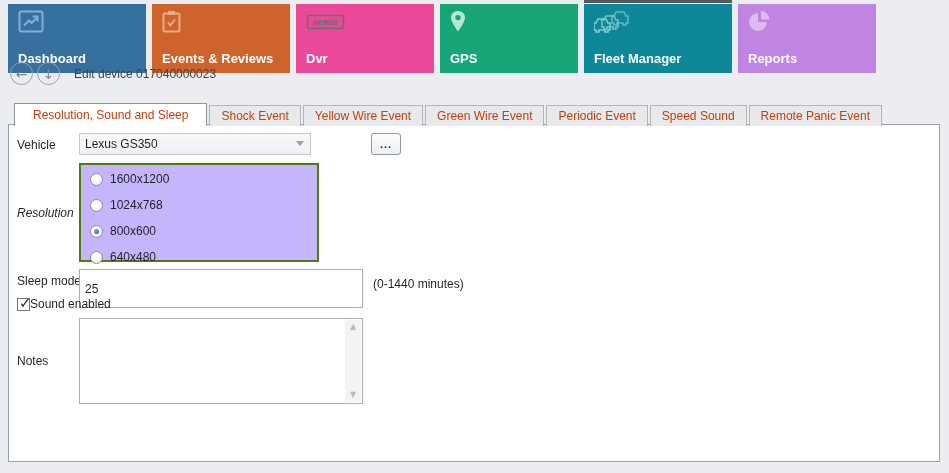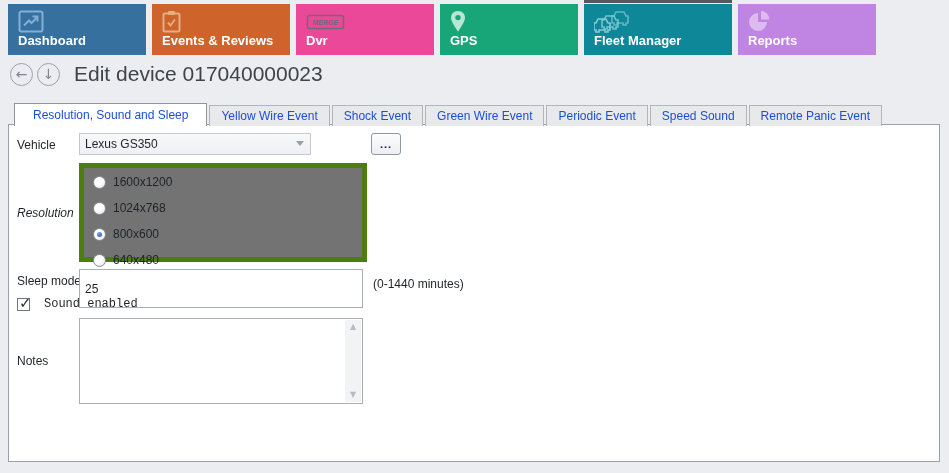--- a/index.html
+++ b/index.html
@@ -2,74 +2,74 @@
 <html><head>
 <meta charset="utf-8">
 <style>
   * { margin:0; padding:0; box-sizing:border-box; }
   html,body { width:949px; height:473px; }
   body { font-family:"Liberation Sans", sans-serif; }
   .screen { position:relative; width:949px; height:473px; background:#ebedf1; overflow:hidden; }
 
   
   .tiles-row { position:absolute; left:8px; top:4px; display:flex; gap:6px; }
-  .tile { position:relative; width:138px; height:51px; padding:6px 12px 0 10px; cursor:pointer; }
+  .tile { position:relative; width:138px; height:69px; padding:6px 12px 0 10px; cursor:pointer; }
   .tile.wide { width:148px; }
   .tile.active::before { content:""; position:absolute; left:0; top:-4px; width:100%; height:3px; background:#55585c; }
   .tile-label { position:absolute; left:10px; bottom:7px; color:#ffffff; font-size:13px; font-weight:bold; }
   .tile svg { display:block; }
 
   
   .nav-row { position:absolute; left:10px; top:62px; display:flex; align-items:center; }
   .circle-btn { width:23px; height:23px; border:1px solid #9aa0a9; border-radius:50%;
     display:flex; align-items:center; justify-content:center; margin-right:4px;
     color:#7f8690; font-size:14px; line-height:1; font-family:"DejaVu Sans", sans-serif; cursor:pointer; background:transparent; }
-  .page-title { margin-left:10px; font-size:21px; color:#3f434a; }
+  .page-title { margin-left:10px; font-size:12px; color:#3f434a; }
 
   
   .tabs { position:absolute; left:14px; top:103px; display:flex; align-items:flex-end; z-index:3; }
   .tab { height:21px; padding:0 11px; margin-right:2px; display:flex; align-items:center;
-    background:#e8e9eb; border:1px solid #b2b5ba; border-bottom:none; font-size:12px; color:#1d4ed8; cursor:pointer; white-space:nowrap; }
+    background:#e8e9eb; border:1px solid #b2b5ba; border-bottom:none; font-size:12px; color:#c2410c; cursor:pointer; white-space:nowrap; }
   .tab.active { height:23px; background:#ffffff; border-color:#8f959d; position:relative; z-index:4; padding:0 18px; }
 
   
   .panel { position:absolute; left:8px; top:124px; width:932px; height:338px;
     background:#ffffff; border:1px solid #9aa0a9; z-index:1; }
 
   .field-label { position:absolute; font-size:12px; color:#1f2229; }
 
   .combo { position:absolute; left:70px; top:8px; width:232px; height:22px;
     background:linear-gradient(#f7f8fa,#eef0f3); border:1px solid #c6c9ce;
     font-size:12px; color:#1f2229; display:flex; align-items:center; padding-left:5px; cursor:default; }
   .combo .arrow { position:absolute; right:6px; top:7px; width:0; height:0;
     border-left:4px solid transparent; border-right:4px solid transparent; border-top:5px solid #9aa0a8; }
 
   .browse-btn { position:absolute; left:362px; top:8px; width:30px; height:22px;
     background:linear-gradient(#fdfdfe,#eceef1); border:1px solid #8f98a5; border-radius:3px;
     font-size:11px; font-weight:bold; color:#14175e; letter-spacing:1px;
     display:flex; align-items:center; justify-content:center; cursor:pointer; }
 
-  .groupbox { position:absolute; left:70px; top:38px; width:288px; height:99px; border:5px solid #4d7c0f; background:#737373; }
+  .groupbox { position:absolute; left:70px; top:38px; width:240px; height:99px; border:2px solid #4d7c0f; background:#c4b5fd; }
   .radio-row { display:flex; align-items:center; height:24px; margin:2px 0 0 9px; cursor:pointer; }
   .radio { width:13px; height:13px; border:1px solid #8a9098; border-radius:50%;
     background:radial-gradient(circle at 35% 30%, #ffffff 40%, #dcdee2); position:relative; flex:none; }
   .radio.selected::after { content:""; position:absolute; left:3px; top:3px; width:5px; height:5px;
     border-radius:50%; background:radial-gradient(circle at 35% 30%, #7ea4e0, #2d54a8); }
   .radio-label { margin-left:7px; font-size:12px; color:#1f2229; }
 
   .text-input { position:absolute; left:70px; top:144px; width:284px; height:39px;
     border:1px solid #a9adb4; font-size:12px; color:#1f2229; padding:0 0 0 5px;
     font-family:"Liberation Sans", sans-serif; background:#fff; }
   .hint { position:absolute; left:364px; top:152px; font-size:12px; color:#1f2229; }
 
   .checkbox-row { position:absolute; left:8px; top:172px; display:flex; align-items:center; cursor:pointer; }
   .checkbox { position:relative; width:13px; height:13px; border:1px solid #70757e; background:#fff; flex:none; }
   .checkbox.checked::after { content:"✓"; position:absolute; left:1px; top:-5px;
     font-size:15px; font-weight:bold; color:#262a33; font-family:"DejaVu Sans", sans-serif; }
-  .checkbox-label { margin-left:14px; font-size:12px; color:#1f2229;font-family:Liberation Mono, monospace; }
+  .checkbox-label { margin-left:0; font-size:12px; color:#1f2229; }
 
   .notes-wrap { position:absolute; left:70px; top:193px; width:284px; height:86px; border:1px solid #a9adb4; background:#fff; }
   .notes-area { width:100%; height:100%; border:none; resize:none; outline:none;
     font-family:"Liberation Sans", sans-serif; font-size:12px; padding:2px 20px 2px 4px; }
   .scrollbar { position:absolute; right:1px; top:1px; bottom:1px; width:16px;
     background:#f2f3f5; display:flex; flex-direction:column; justify-content:space-between; align-items:center; }
   .scroll-arrow { font-size:8px; color:#b7bbc2; line-height:14px; font-family:"DejaVu Sans", sans-serif; }
 </style>
 </head>
 <body>
@@ -137,22 +137,22 @@
       <span>←</span>
     </div>
     <div class="circle-btn">
       <span>↓</span>
     </div>
     <span class="page-title">Edit device 017040000023</span>
   </div>
 
   <div class="tabs">
     <div class="tab active">Resolution, Sound and Sleep</div>
+    <div class="tab">Shock Event</div>
     <div class="tab">Yellow Wire Event</div>
-    <div class="tab">Shock Event</div>
     <div class="tab">Green Wire Event</div>
     <div class="tab">Periodic Event</div>
     <div class="tab">Speed Sound</div>
     <div class="tab">Remote Panic Event</div>
   </div>
 
   <div class="panel">
 
     <span class="field-label" style="left:8px; top:13px;">Vehicle</span>
     <div class="combo">

